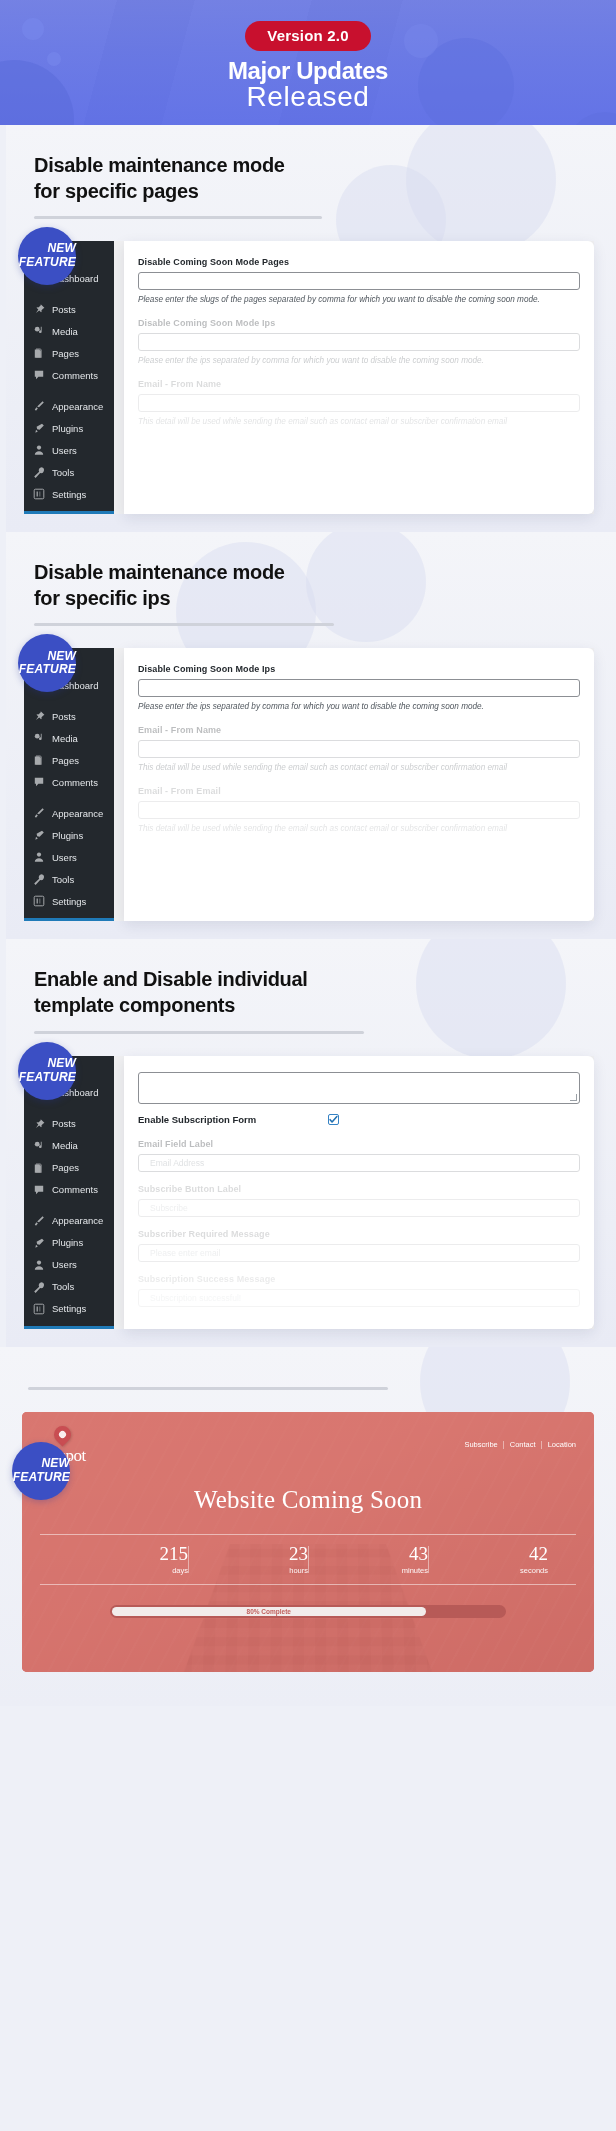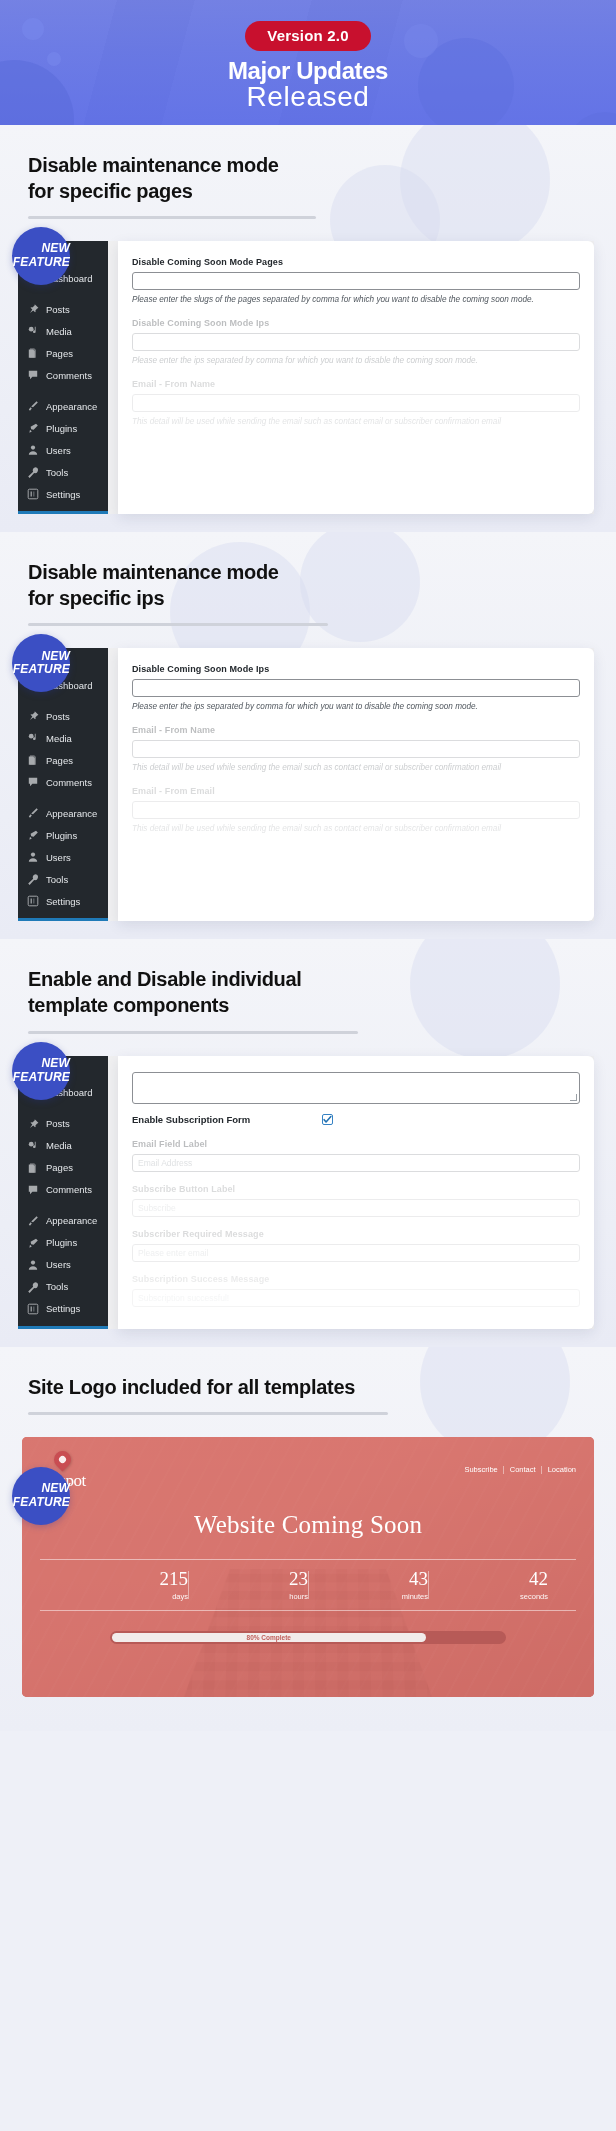--- a/index.html
+++ b/index.html
@@ -61,20 +61,21 @@
     color: #fff; font-size: 28px; font-weight: 300;
     letter-spacing: .6px; line-height: 1.08; margin-top: -1px;
   }
 
   
   .section {
     position: relative;
     background: linear-gradient(180deg, #f4f5f9 0%, #eceef6 70%, #e9ebf5 100%);
     padding: 28px 0 0 0;
     overflow: hidden;
+    margin-left: 6px;
   }
   .section-deco {
     position: absolute; border-radius: 50%;
     background: rgba(214,220,240,.45);
   }
   .sec-title-wrap { position: relative; z-index: 2; padding: 0 28px; }
   .sec-title {
     font-size: 20px; font-weight: bold; color: #111;
     line-height: 1.28; letter-spacing: -.3px;
   }
@@ -131,21 +132,21 @@
 
   .f-label {
     font-size: 9px; font-weight: bold; color: #23282d;
     margin-bottom: 5px; letter-spacing: .1px;
   }
   .f-input {
     width: 100%; height: 18px;
     border: 1px solid #8c8f94; border-radius: 3px;
     background: #fff;
     font-size: 8.5px; color: #9aa0a6;
-    padding: 0 5px;
+    padding: 0 11px;
     display: flex; align-items: center;
   }
   .f-textarea {
     width: 100%; height: 32px;
     border: 1px solid #8c8f94; border-radius: 3px;
     background: #fff; position: relative;
   }
   .f-textarea::after {
     content: ""; position: absolute; right: 2px; bottom: 2px;
     width: 6px; height: 6px;
@@ -697,21 +698,20 @@
             <div class="f-input">Subscription successful!</div>
           </div>
         </div>
       </div>
     </div>
   </div>
 
   <div class="cs-section">
     <div class="section-deco" style="width:150px;height:150px;left:420px;top:-40px;"></div>
     <div class="sec-title-wrap">
-      <div class="sec-title">Site Logo included for all templates</div>
       <div class="sec-rule" style="width:360px;"></div>
     </div>
 
     <div style="position:relative;">
       <div class="badge" style="top:30px;left:12px;">
         <span>NEW</span>
         <span>FEATURE</span>
       </div>
 
       <div class="cs-wrap">

